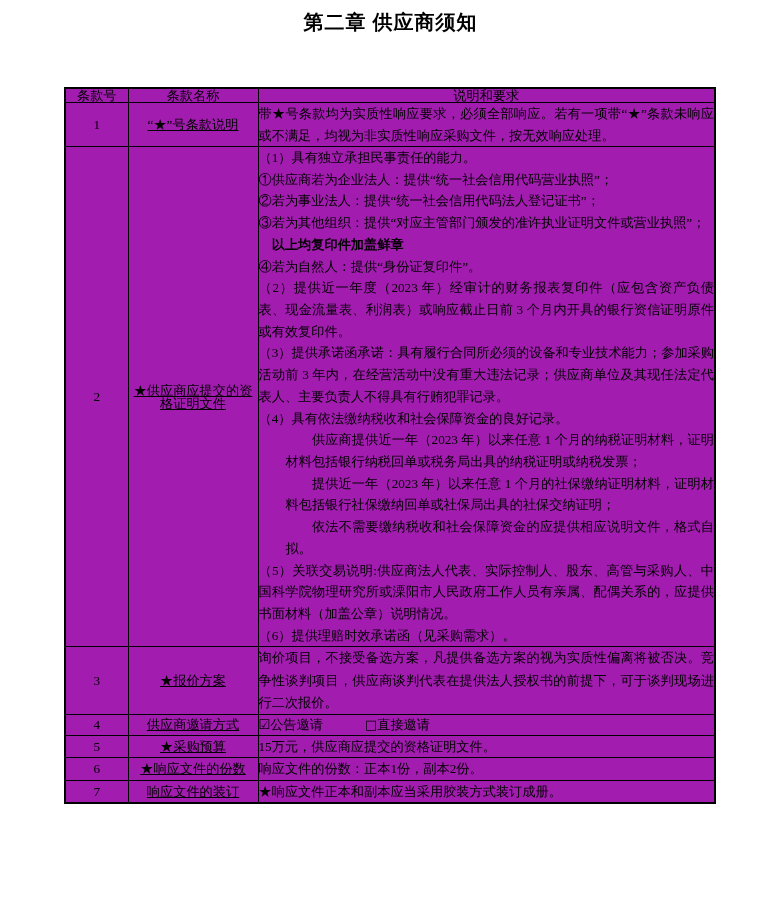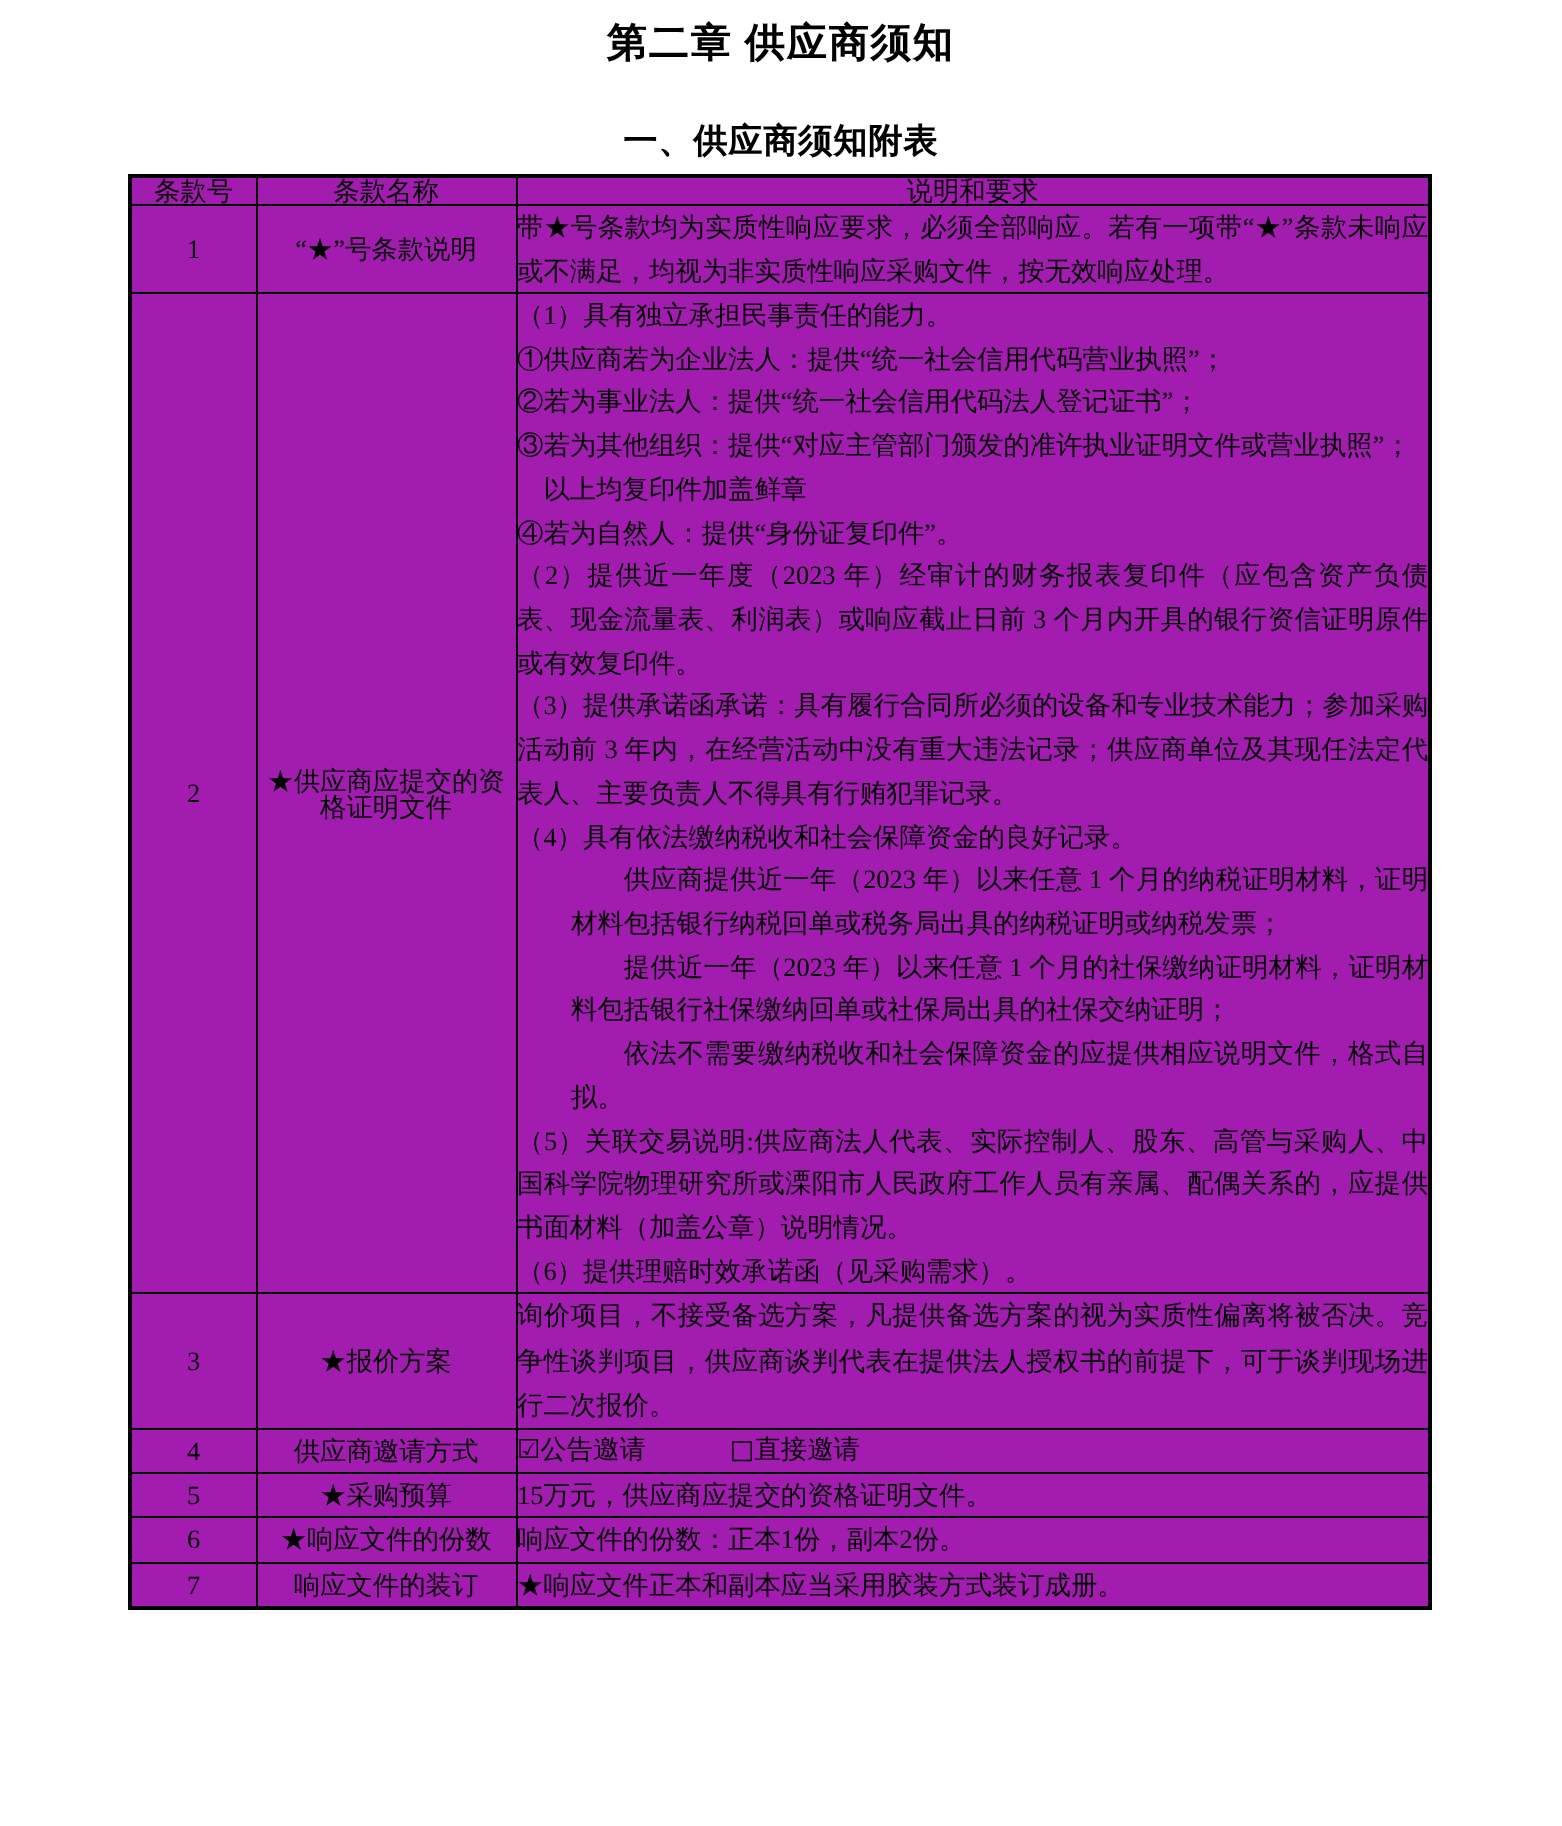--- a/index.html
+++ b/index.html
@@ -63,21 +63,21 @@
   }
   col.c-no    { width: 63px; }
   col.c-name  { width: 130px; }
   col.c-desc  { width: 457px; }
 
   td.no, td.name {
     text-align: center;
     padding: 4px 3px;
   }
   td.no { font-size: 13.5px; }
-  td.name { font-size: 13.5px; line-height: 1.45; }
+  td.name { font-size: 13.5px; line-height: 1.45; text-decoration: underline; }
   td.desc {
     text-align: left;
     padding: 3px 4px 3px 5px;
     vertical-align: top;
   }
   td.desc.mid { vertical-align: middle; margin-left: 29px; }
 
   .hdr td {
     text-align: center;
     font-size: 14px;
@@ -86,21 +86,21 @@
   }
 
   p.ln {
     margin: 0;
     font-size: 13.2px;
     line-height: 1.63;
     text-align: justify;
     text-justify: inter-ideograph;
     word-break: break-all;
   }
-  p.ln.ind1 { text-indent: 1em; }
+  p.ln.ind1 { text-indent: 1em; font-weight: bold; }
   p.ln.ind2 { text-indent: 2em; margin-left: 27px; }
 
   .r2 p.ln { line-height: 1.645; }
   .r1 p.ln { line-height: 1.62; }
   .r3 p.ln { line-height: 1.68; }
 
   .cbrow {
     display: block;
     font-size: 13.2px;
     line-height: 1.5;
@@ -108,21 +108,20 @@
   }
   .cb-gap { display: inline-block; width: 42px; }
   .boxglyph { font-family: "DejaVu Sans", sans-serif; font-size: 13px; }
 </style>
 </head>
 <body>
 
 <div class="page">
 
   <h1 class="doc-title">第二章  供应商须知</h1>
-  <h2 class="section-title">一、供应商须知附表</h2>
 
   <div class="table-wrap">
     <table class="spec">
       <colgroup>
         <col class="c-no">
         <col class="c-name">
         <col class="c-desc">
       </colgroup>
       <tbody>
 

